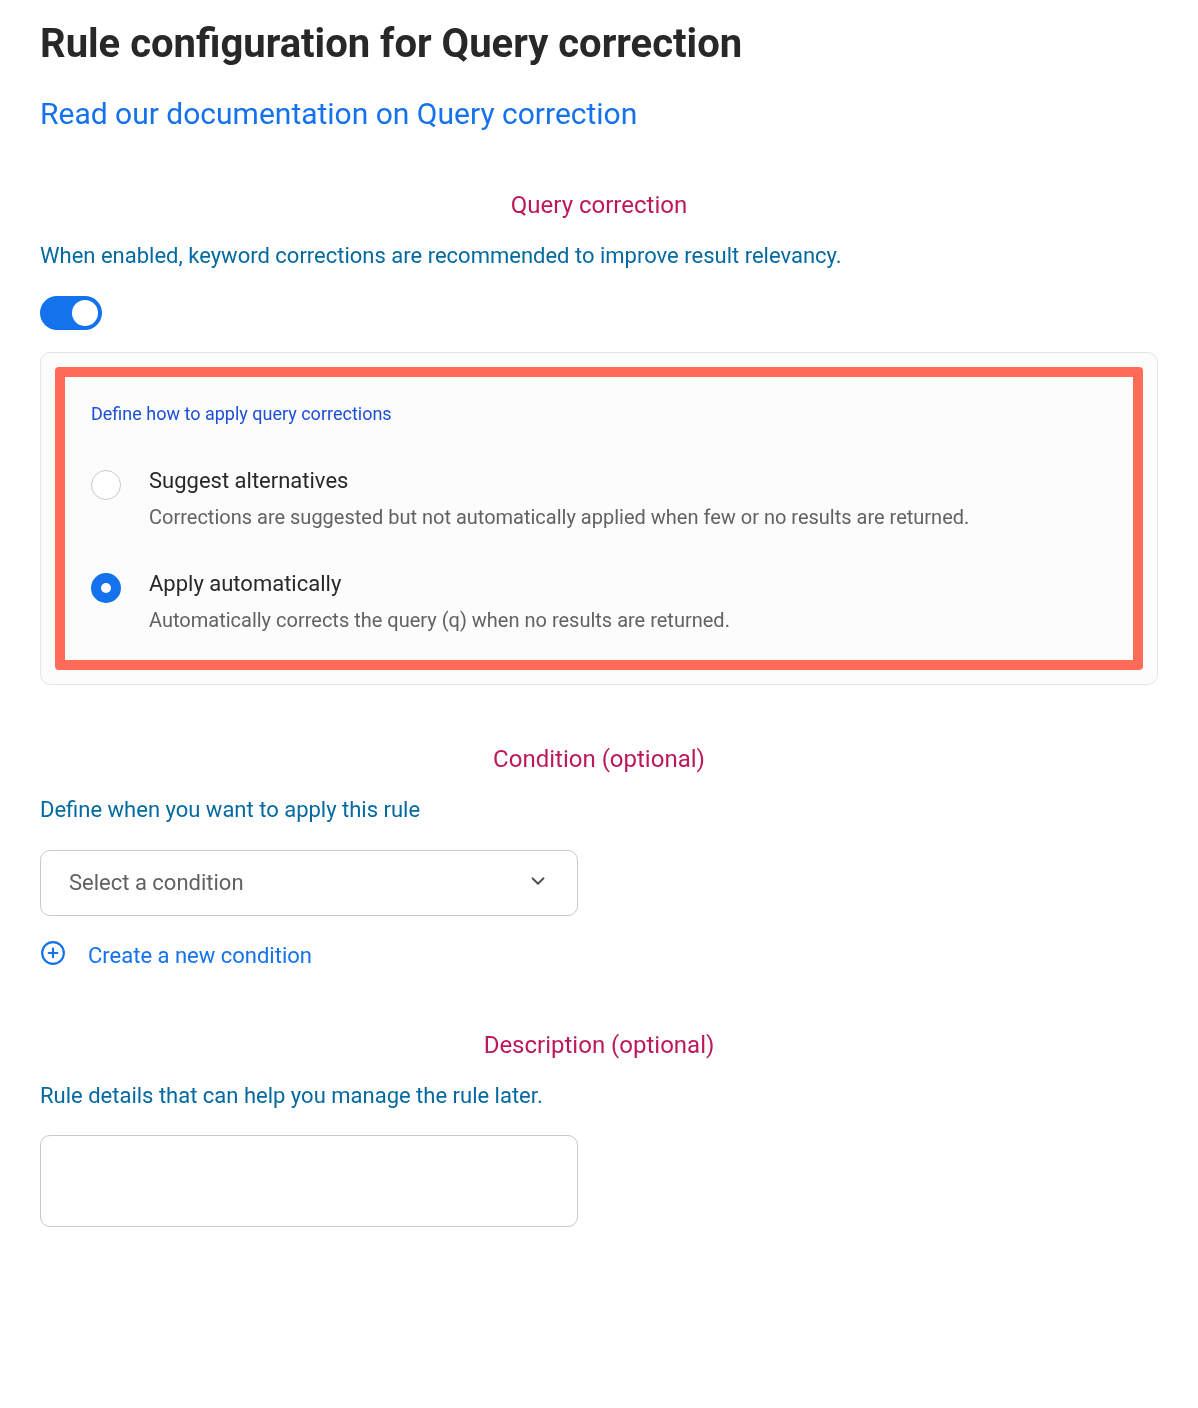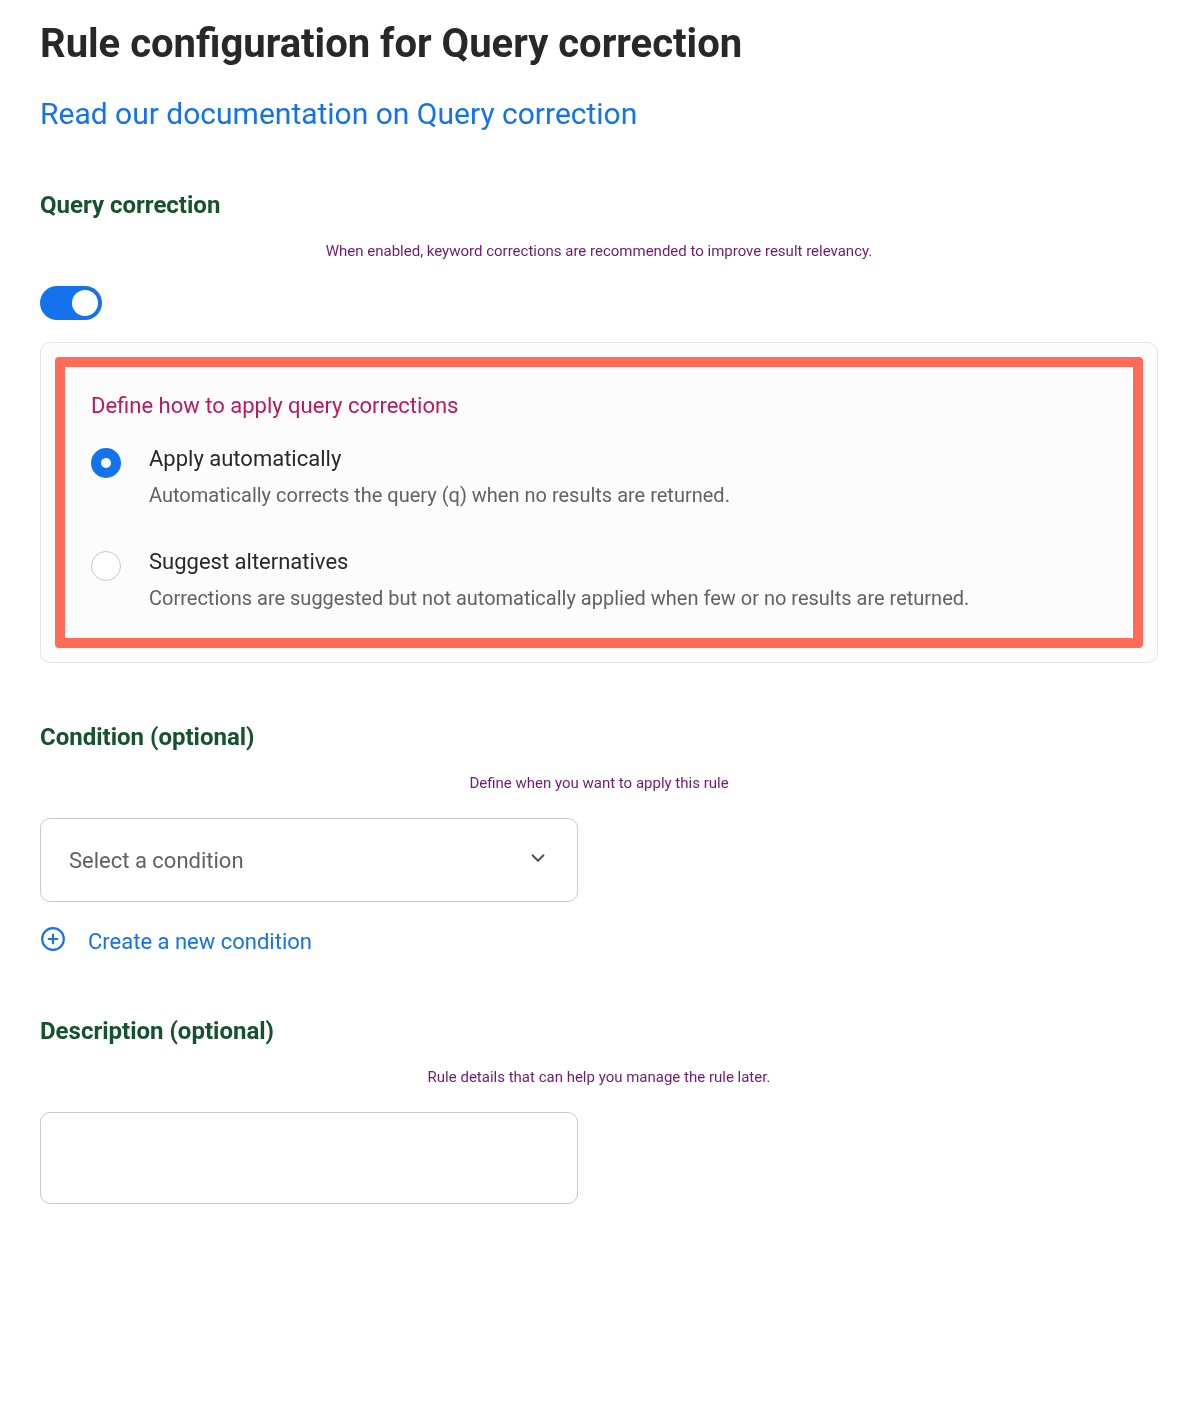--- a/index.html
+++ b/index.html
@@ -23,30 +23,30 @@
     }
     .doc-link {
       color: #1372ec;
       font-size: 30px;
       text-decoration: none;
       display: inline-block;
       margin-bottom: 60px;
     }
     .section-heading {
       font-size: 24px;
-      font-weight: 700;
-      color: #14532d;
+      font-weight: 400;
+      color: #be185d;
       margin-bottom: 22px;
+      text-align: center;
     }
     .section-desc {
-      font-size: 15px;
-      color: #701a75;
+      font-size: 22px;
+      color: #0369a1;
       margin-bottom: 24px;
       line-height: 1.4;
-      text-align: center;
     }
     
     .toggle {
       position: relative;
       width: 62px;
       height: 34px;
       background: #1372ec;
       border-radius: 20px;
       cursor: pointer;
       margin-bottom: 22px;
@@ -67,23 +67,23 @@
       background: #fcfcfc;
       padding: 14px;
       margin-bottom: 60px;
     }
     .highlight-box {
       border: 10px solid #ff6b57;
       border-radius: 4px;
       padding: 26px 10px 26px 26px;
     }
     .define-label {
-      font-size: 22px;
-      color: #be185d;
-      margin-bottom: 28px;
+      font-size: 18px;
+      color: #1d4ed8;
+      margin-bottom: 44px;
     }
     .radio-option {
       display: flex;
       align-items: flex-start;
       gap: 28px;
       margin-bottom: 40px;
     }
     .radio-option:last-child {
       margin-bottom: 0;
     }
@@ -123,21 +123,21 @@
       font-size: 20px;
       color: #626262;
       line-height: 1.4;
     }
     
     .condition-section {
       margin-bottom: 60px;
     }
     .select-box {
       width: 538px;
-      height: 84px;
+      height: 66px;
       border: 1px solid #c9c9c9;
       border-radius: 10px;
       background: #ffffff;
       display: flex;
       align-items: center;
       justify-content: space-between;
       padding: 0 28px;
       cursor: pointer;
       margin-bottom: 24px;
     }
@@ -188,32 +188,32 @@
 
   <div class="toggle">
     <div class="toggle-knob"></div>
   </div>
 
   <div class="options-card">
     <div class="highlight-box">
       <p class="define-label">Define how to apply query corrections</p>
 
       <div class="radio-option">
+        <div class="radio-circle unselected"></div>
+        <div class="radio-text">
+          <div class="radio-title">Suggest alternatives</div>
+          <div class="radio-desc">Corrections are suggested but not automatically applied when few or no results are returned.</div>
+        </div>
+      </div>
+
+      <div class="radio-option">
         <div class="radio-circle selected"></div>
         <div class="radio-text">
           <div class="radio-title">Apply automatically</div>
           <div class="radio-desc">Automatically corrects the query (q) when no results are returned.</div>
-        </div>
-      </div>
-
-      <div class="radio-option">
-        <div class="radio-circle unselected"></div>
-        <div class="radio-text">
-          <div class="radio-title">Suggest alternatives</div>
-          <div class="radio-desc">Corrections are suggested but not automatically applied when few or no results are returned.</div>
         </div>
       </div>
     </div>
   </div>
 </section>
 
 <section class="condition-section">
   <h2 class="section-heading">Condition (optional)</h2>
   <p class="section-desc">Define when you want to apply this rule</p>
 

